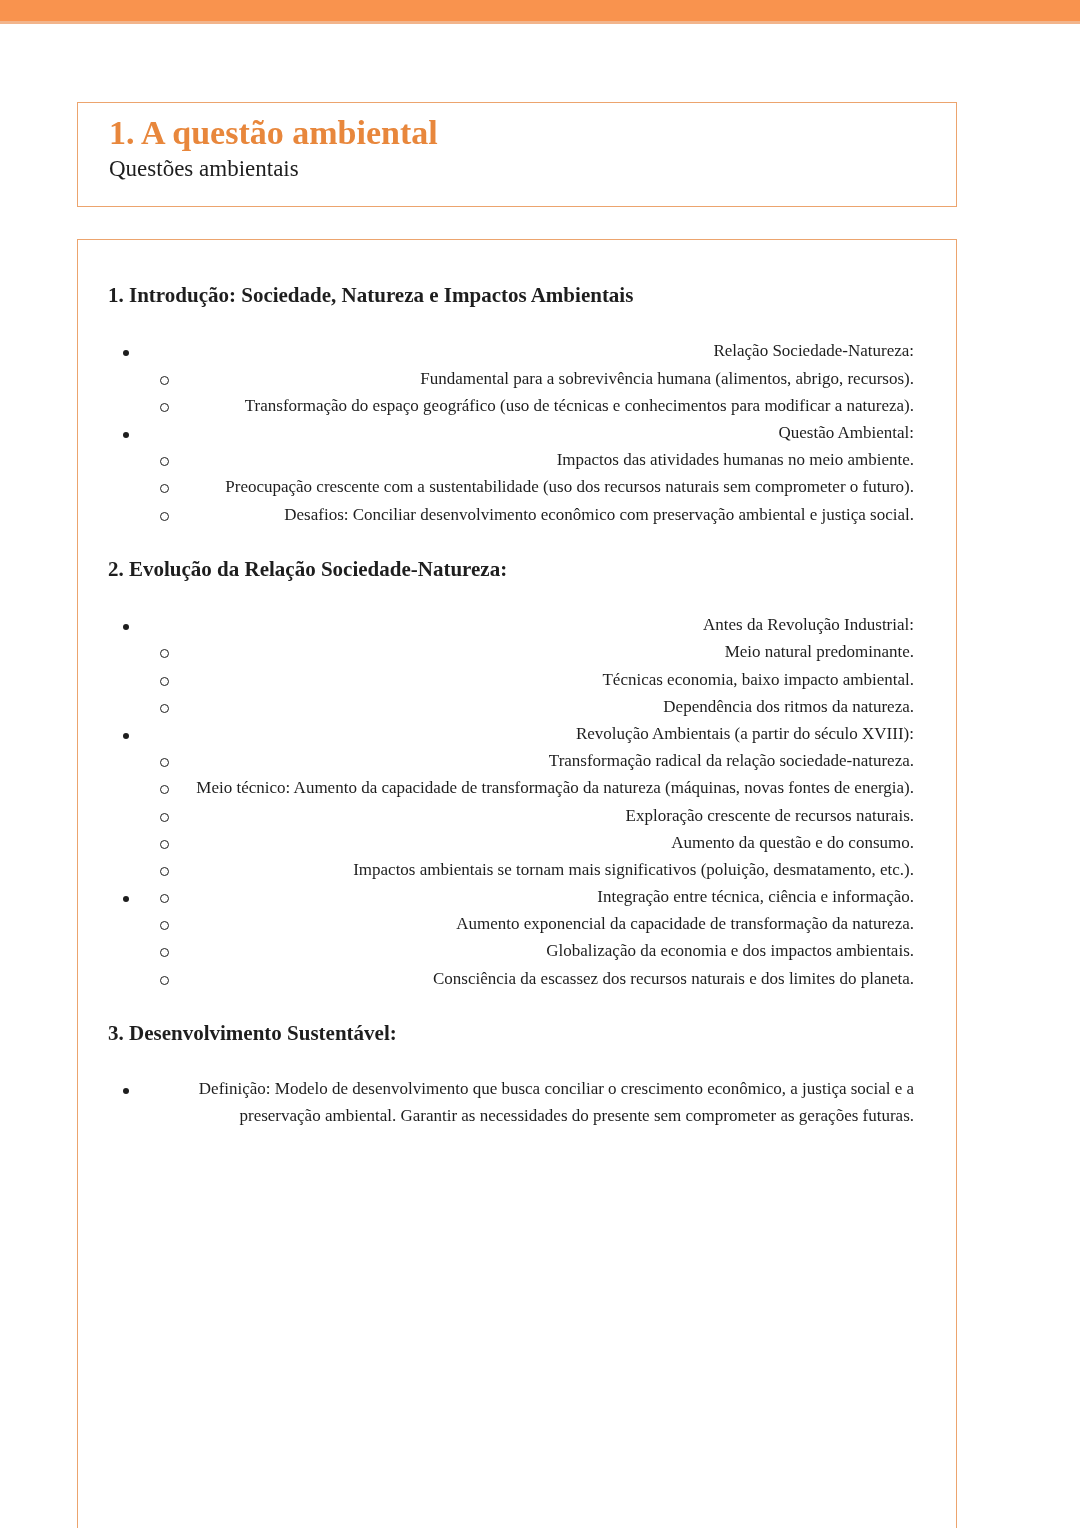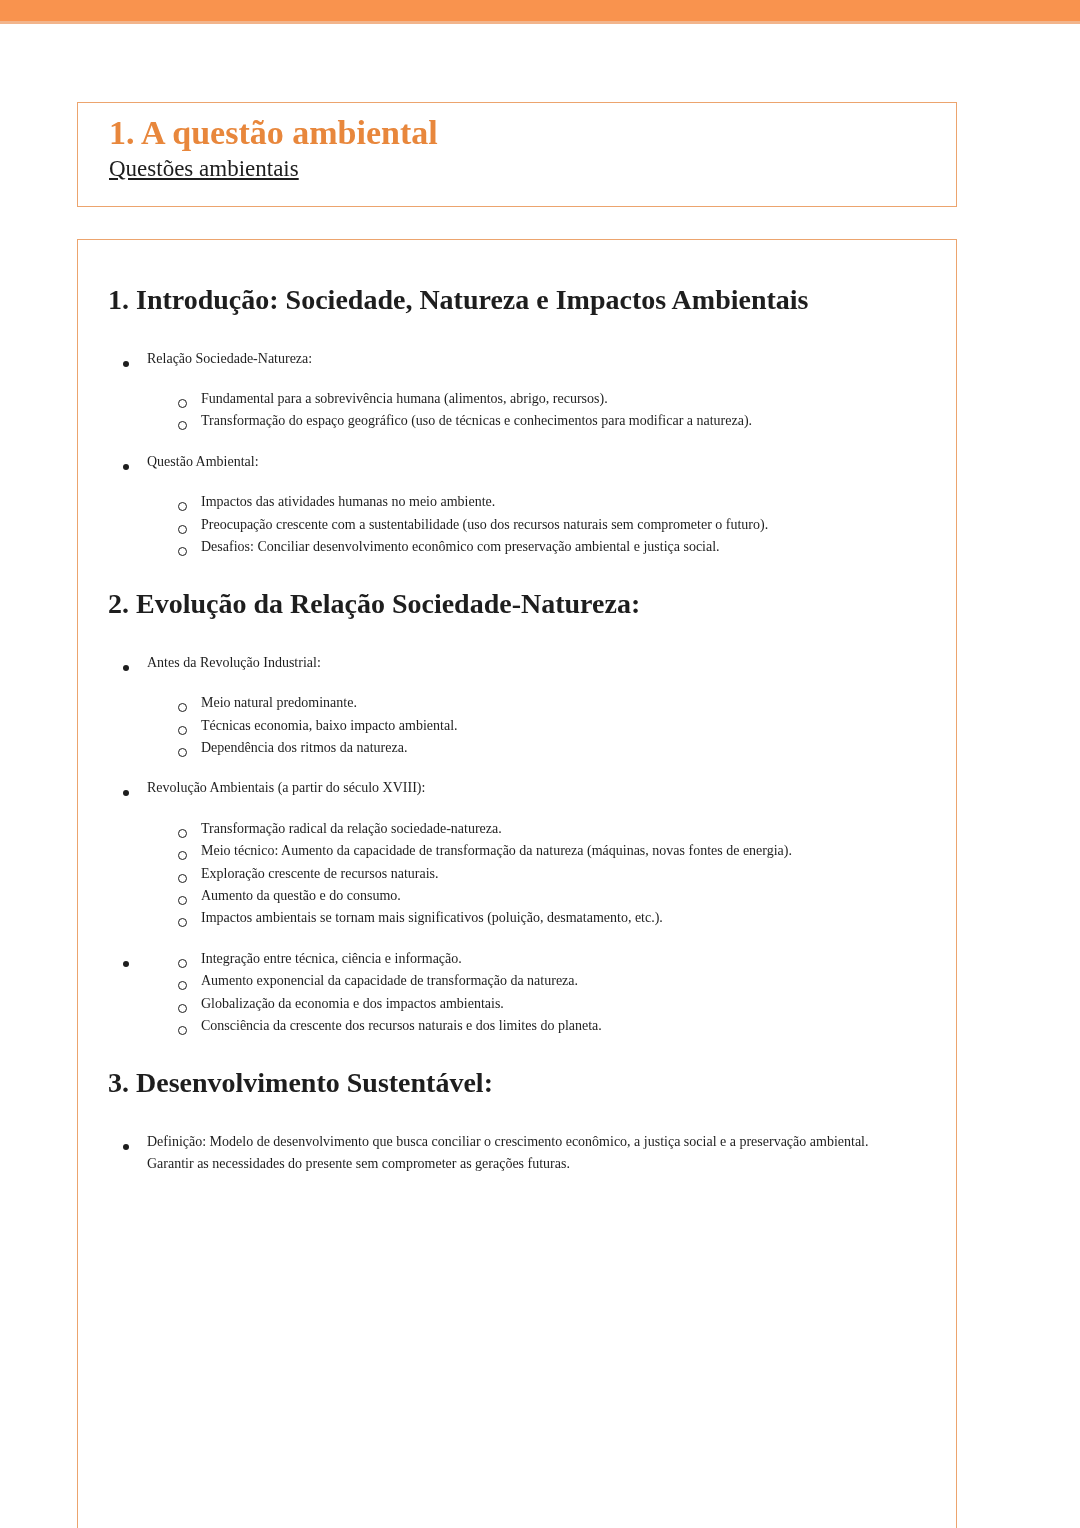--- a/index.html
+++ b/index.html
@@ -40,53 +40,53 @@
     font-size: 34px;
     font-weight: bold;
     color: var(--accent-title);
     line-height: 1.2;
   }
   .page-subtitle {
     margin: 1px 0 16px 0;
     font-size: 23px;
     line-height: 1.2;
     color: var(--text);
-    text-decoration: underline;
   }
   .content-card {
     margin-top: 32px;
     height: 1360px; 
     padding: 40px 42px 0 30px;
   }
   .sec-heading {
     margin: 0 0 27px 0;
-    font-size: 28px;
+    font-size: 21px;
     font-weight: bold;
     line-height: 1.45;
   }
   ul.lvl1 {
     list-style: none;
     margin: 0 0 26px 0;
     padding: 0 0 0 39px;
-    font-size: 14px;
+    font-size: 17px;
     line-height: 1.6;
+    text-align: right;
   }
   ul.lvl1 > li { position: relative; }
   ul.lvl1 > li::before {
     content: "";
     position: absolute;
     left: -24px;
     top: 13px;
     width: 6px; height: 6px;
     border-radius: 50%;
     background: var(--text);
   }
   ul.lvl2 {
     list-style: none;
-    margin: 18px;
+    margin: 0;
     padding: 0 0 0 36px;
   }
   ul.lvl2 > li { position: relative; }
   ul.lvl2 > li::before {
     content: "";
     position: absolute;
     left: -23px;
     top: 11px;
     width: 7px; height: 7px;
     border: 1.5px solid var(--text);
@@ -129,21 +129,21 @@
             <li>Transformação radical da relação sociedade-natureza.</li>
             <li>Meio técnico: Aumento da capacidade de transformação da natureza (máquinas, novas fontes de energia).</li>
             <li>Exploração crescente de recursos naturais.</li>
             <li>Aumento da questão e do consumo.</li>
             <li>Impactos ambientais se tornam mais significativos (poluição, desmatamento, etc.).</li>
           </ul></li>
         <li><ul class="lvl2">
             <li>Integração entre técnica, ciência e informação.</li>
             <li>Aumento exponencial da capacidade de transformação da natureza.</li>
             <li>Globalização da economia e dos impactos ambientais.</li>
-            <li>Consciência da crescente dos recursos naturais e dos limites do planeta.</li>
+            <li>Consciência da escassez dos recursos naturais e dos limites do planeta.</li>
           </ul></li>
       </ul>
       <h2 class="sec-heading">3. Desenvolvimento Sustentável:</h2>
       <ul class="lvl1">
         <li><span class="li-label">Definição: Modelo de desenvolvimento que busca conciliar o crescimento econômico, a justiça social e a preservação ambiental. Garantir as necessidades do presente sem comprometer as gerações futuras.</span></li>
       </ul>
     </div>
 </section>
 
 </body></html>

